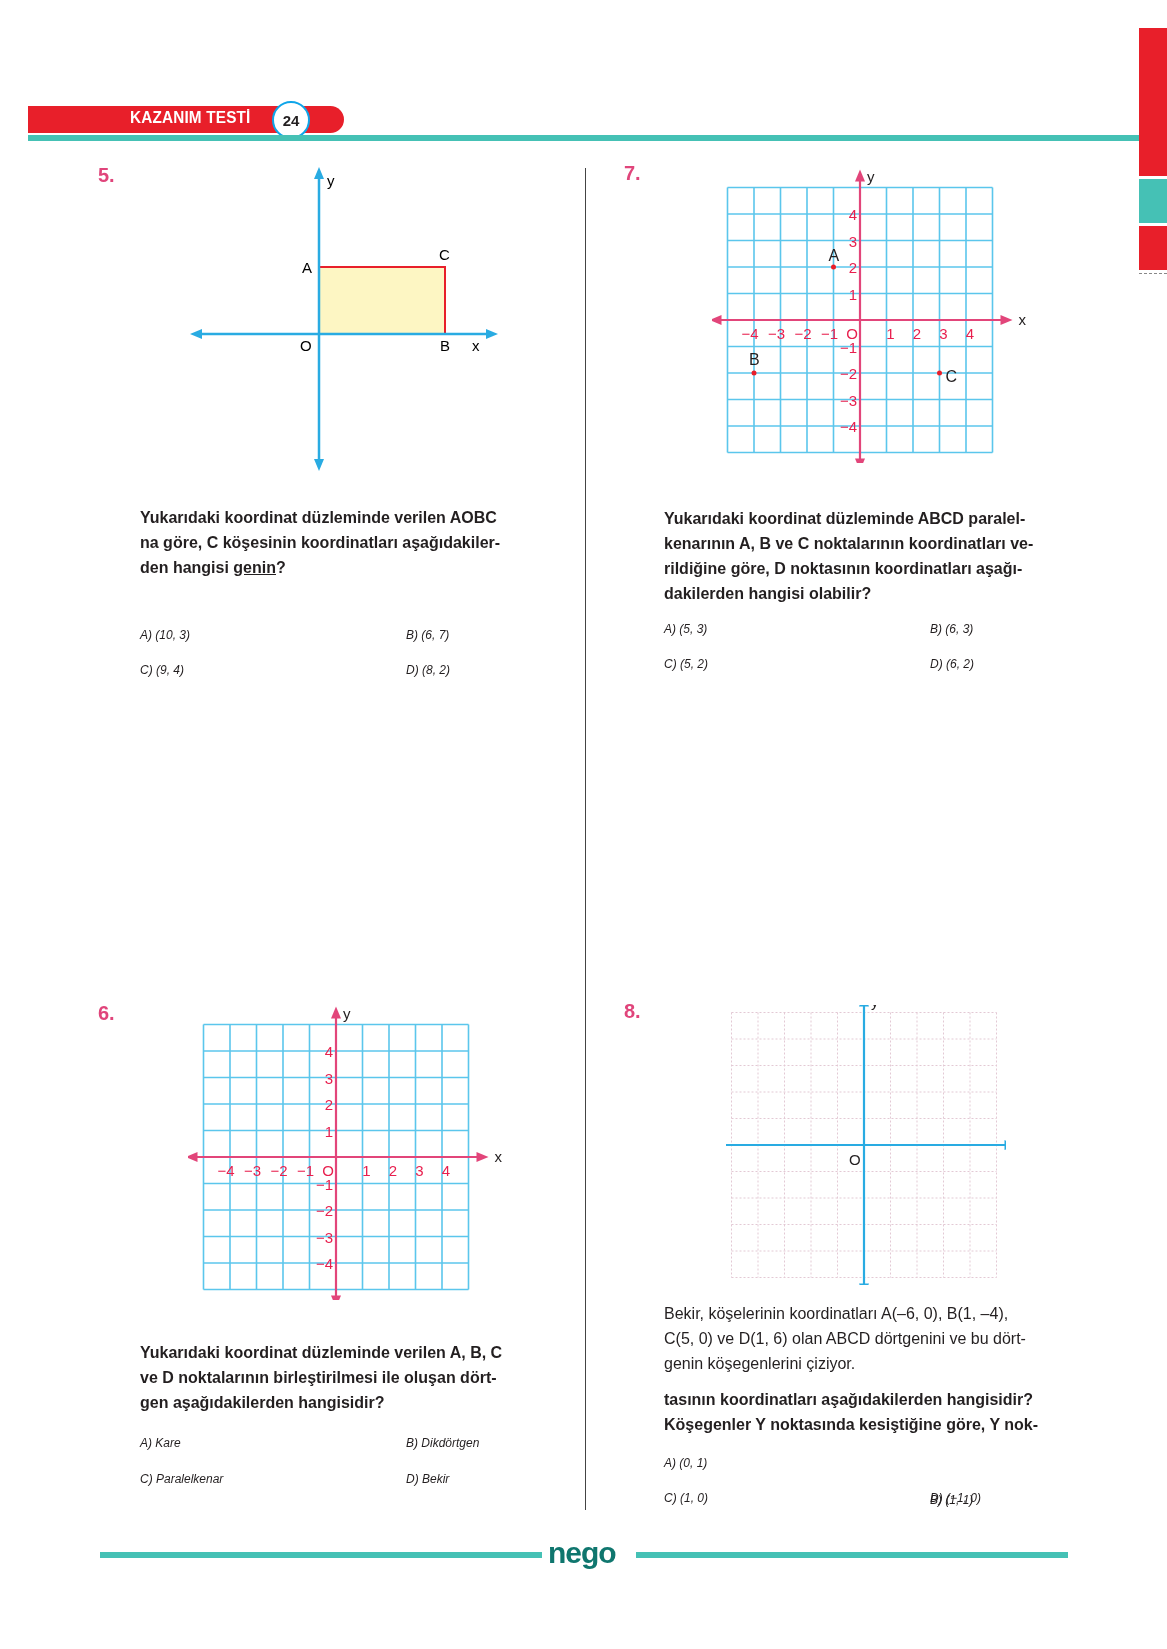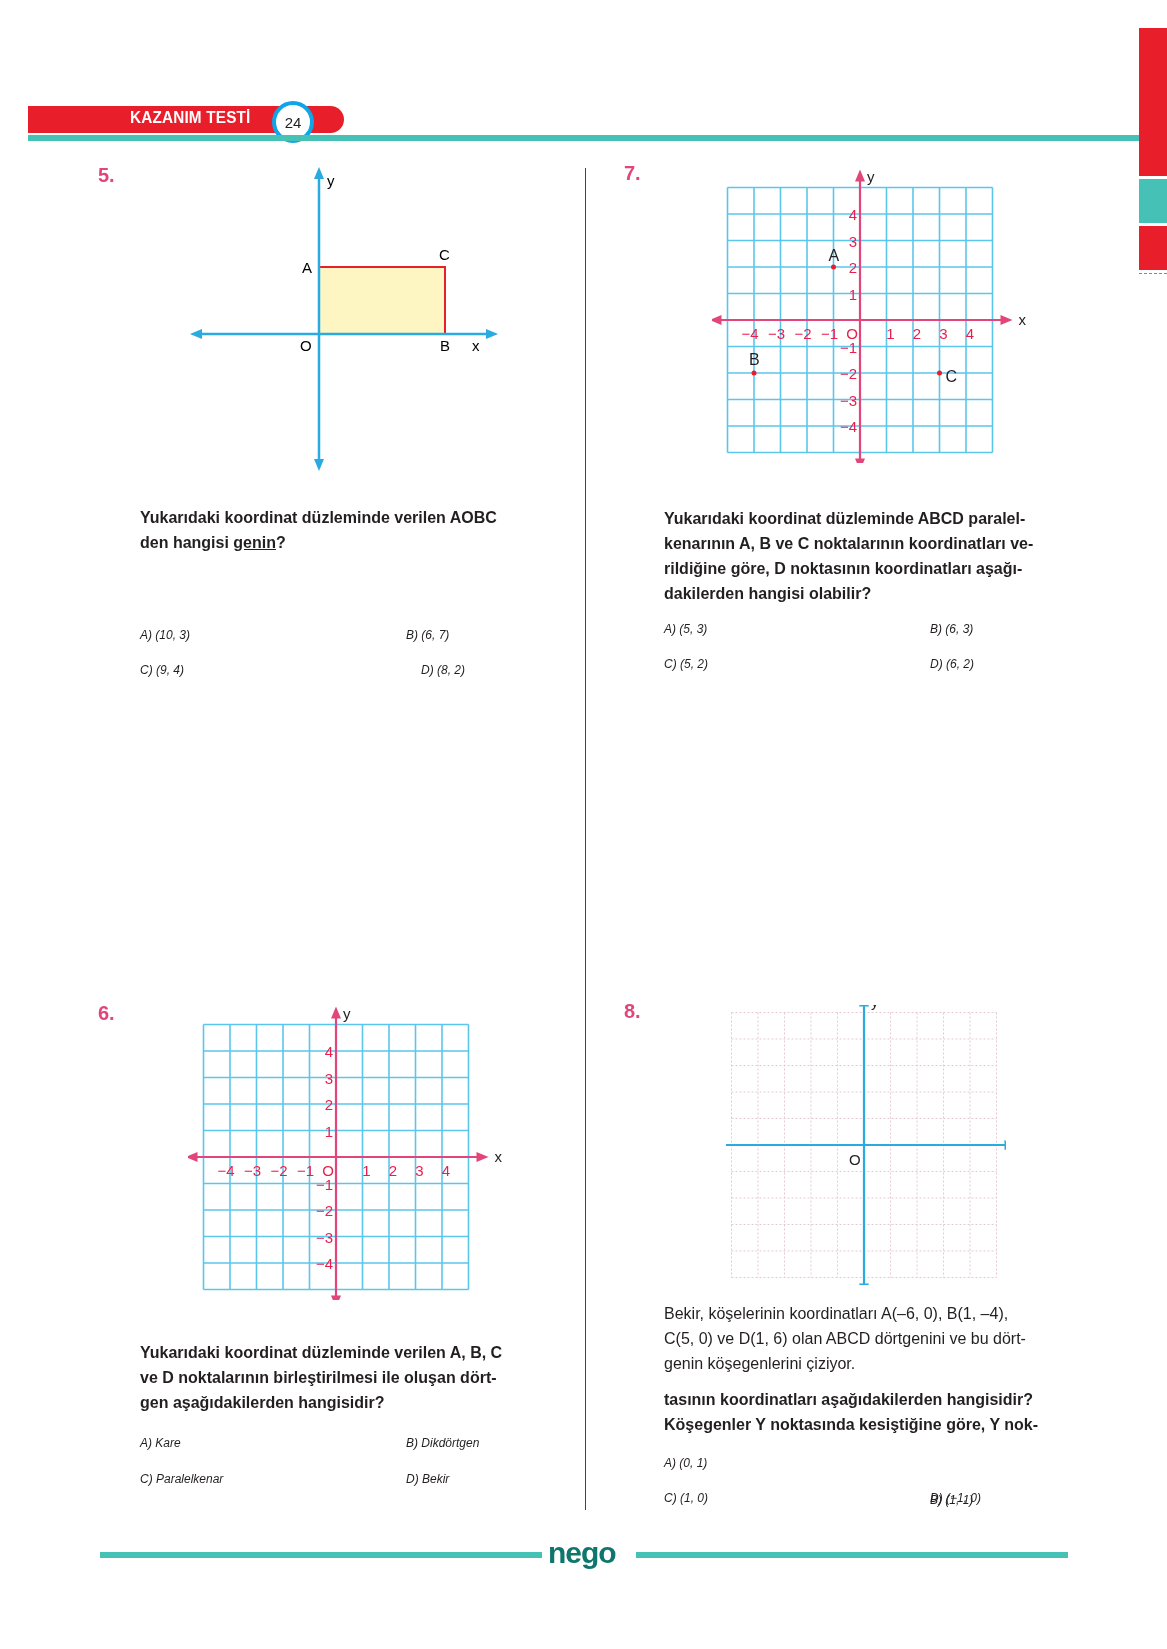--- a/index.html
+++ b/index.html
@@ -2,22 +2,22 @@
 <html><head>
 <meta charset="utf-8">
 <style>
   html, body { margin:0; padding:0; background:#ffffff; }
   body { width:1167px; height:1649px; position:relative; overflow:hidden;
          font-family:"Liberation Sans", "DejaVu Sans", sans-serif; color:#231f20; }
   .abs { position:absolute; }
   
   .hdr-red { left:28px; top:106px; width:316px; height:27px; background:#e81f2a; border-radius:0 14px 14px 0; }
   .hdr-title { left:130px; top:108px; color:#fff; font-weight:bold; font-size:17px; letter-spacing:0.2px; transform:scaleX(0.9); transform-origin:left; }
-  .hdr-badge { left:272px; top:101px; width:34px; height:34px; border-radius:50%; background:#fff; border:4px solid #0ea5e9;
-               display:flex; align-items:center; justify-content:center; font-weight:normal; font-size:15px; color:#231f20; }
+  .hdr-badge { left:272px; top:101px; width:34px; height:34px; border-radius:50%; background:#fff; border:2px solid #0ea5e9;
+               display:flex; align-items:center; justify-content:center; font-weight:bold; font-size:15px; color:#231f20; }
   .hdr-teal { left:28px; top:135px; width:1114px; height:6px; background:#45c1b5; }
   .side-red1 { left:1139px; top:28px; width:28px; height:148px; background:#e81f2a; }
   .side-teal { left:1139px; top:179px; width:28px; height:44px; background:#45c1b5; }
   .side-red2 { left:1139px; top:226px; width:28px; height:44px; background:#e81f2a; }
   .side-dash { left:1139px; top:273px; width:28px; height:0; border-top:1px dashed #888; }
   .divider { left:585px; top:168px; width:1px; height:1342px; background:#444; }
   .qnum { color:#e0457b; font-weight:bold; font-size:20px; }
   .qtext { font-size:16px; line-height:25px; font-weight:bold; width:410px; text-align:justify; }
   .qtext.normal { font-weight:normal; }
   .opt { font-size:12px;font-style:italic; }
@@ -51,26 +51,27 @@
   <polygon points="129,306 124,294 134,294" fill="#29abe2"></polygon>
   <text x="137" y="21" font-size="15">y</text>
   <text x="282" y="186" font-size="15">x</text>
   <text x="110" y="186" font-size="15">O</text>
   <text x="112" y="108" font-size="15">A</text>
   <text x="250" y="186" font-size="15">B</text>
   <text x="249" y="95" font-size="15">C</text>
 </svg>
 <div class="abs qtext" style="left:140px;top:505px;">
   <div>Yukarıdaki koordinat düzleminde verilen AOBC</div>
+  <div>na göre, C köşesinin koordinatları aşağıdakiler-</div>
   <div><span>den hangisi </span><span class="underline">genin</span><span>?</span></div>
 </div>
 <div class="abs opt" style="left:140px;top:628px;">A) (10, 3)</div>
 <div class="abs opt" style="left:406px;top:628px;">B) (6, 7)</div>
 <div class="abs opt" style="left:140px;top:663px;">C) (9, 4)</div>
-<div class="abs opt" style="left:421px;top:663px;text-align:center;">D) (8, 2)</div>
+<div class="abs opt" style="left:406px;top:663px;text-align:center;">D) (8, 2)</div>
 
 <div class="abs qnum" style="left:98px;top:1002px;">6.</div>
 <svg class="abs" id="grid6" style="left:188px;top:1000px;" width="320" height="300">
     <line x1="15.5" y1="24.5" x2="15.5" y2="289.5" stroke="#5bc6ec" stroke-width="1.6" stroke-dasharray=""></line>
     <line x1="15.5" y1="24.5" x2="280.5" y2="24.5" stroke="#5bc6ec" stroke-width="1.6" stroke-dasharray=""></line>
     <line x1="42" y1="24.5" x2="42" y2="289.5" stroke="#5bc6ec" stroke-width="1.6" stroke-dasharray=""></line>
     <line x1="15.5" y1="51" x2="280.5" y2="51" stroke="#5bc6ec" stroke-width="1.6" stroke-dasharray=""></line>
     <line x1="68.5" y1="24.5" x2="68.5" y2="289.5" stroke="#5bc6ec" stroke-width="1.6" stroke-dasharray=""></line>
     <line x1="15.5" y1="77.5" x2="280.5" y2="77.5" stroke="#5bc6ec" stroke-width="1.6" stroke-dasharray=""></line>
     <line x1="95" y1="24.5" x2="95" y2="289.5" stroke="#5bc6ec" stroke-width="1.6" stroke-dasharray=""></line>

